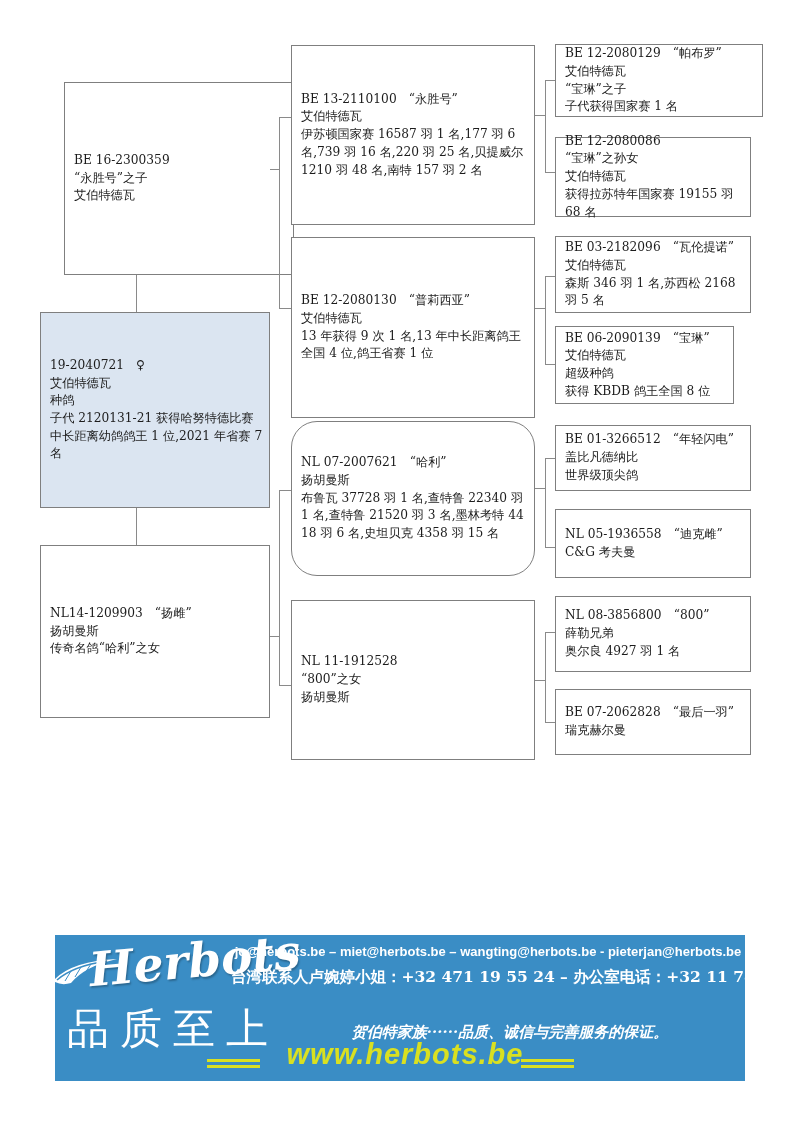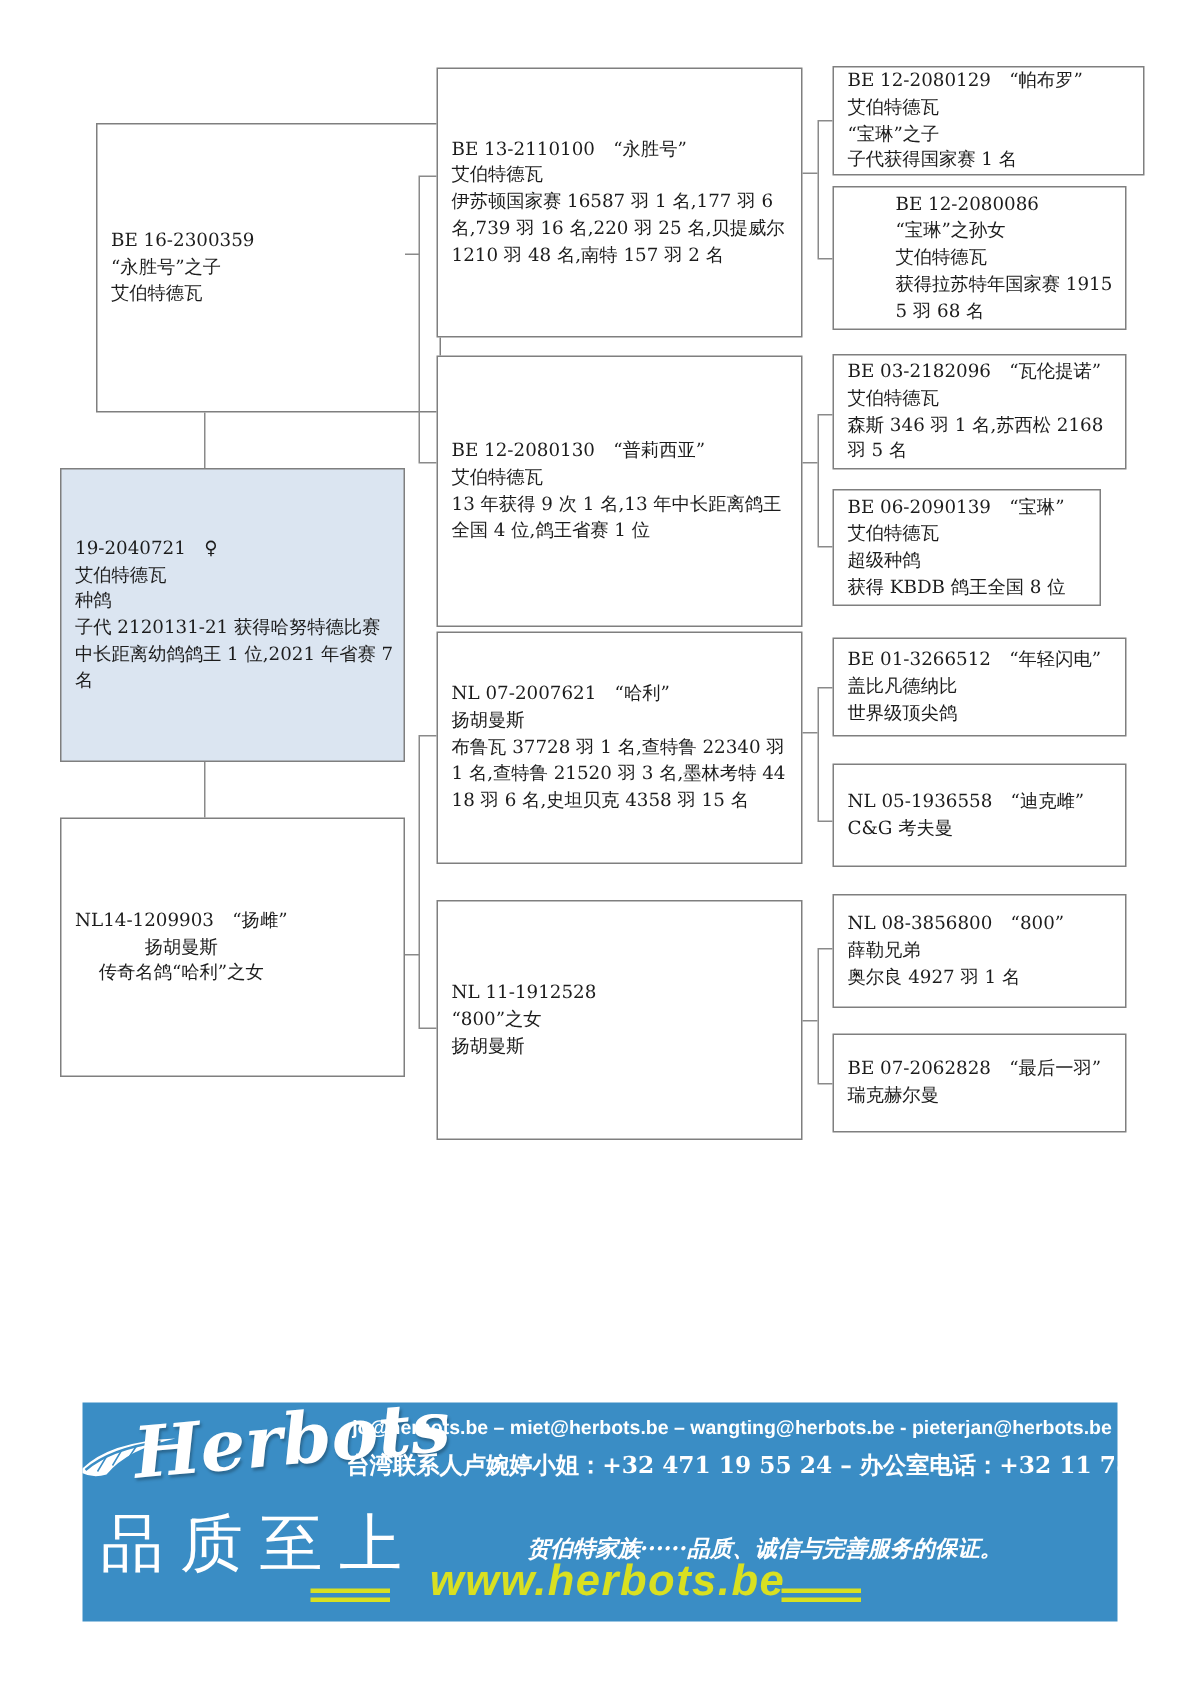--- a/index.html
+++ b/index.html
@@ -73,54 +73,54 @@
     <div class="txt">BE 16-2300359
 “永胜号”之子
 艾伯特德瓦</div>
   </div>
   <div class="box hl" style="left:40px;top:312px;width:230px;height:196px;">
     <div class="txt">19-2040721　♀
 艾伯特德瓦
 种鸽
 子代 2120131-21 获得哈努特德比赛中长距离幼鸽鸽王 1 位,2021 年省赛 7 名</div>
   </div>
-  <div class="box" style="left:40px;top:545px;width:230px;height:173px;text-align:center;">
+  <div class="box" style="left:40px;top:545px;width:230px;height:173px;">
     <div class="txt">NL14-1209903　“扬雌”
 扬胡曼斯
 传奇名鸽“哈利”之女</div>
   </div>
 
   <div class="box" style="left:291px;top:45px;width:244px;height:180px;">
     <div class="txt">BE 13-2110100　“永胜号”
 艾伯特德瓦
 伊苏顿国家赛 16587 羽 1 名,177 羽 6 名,739 羽 16 名,220 羽 25 名,贝提威尔 1210 羽 48 名,南特 157 羽 2 名</div>
   </div>
   <div class="box" style="left:291px;top:237px;width:244px;height:181px;">
     <div class="txt">BE 12-2080130　“普莉西亚”
 艾伯特德瓦
 13 年获得 9 次 1 名,13 年中长距离鸽王全国 4 位,鸽王省赛 1 位</div>
   </div>
-  <div class="box" style="left:291px;top:421px;width:244px;height:155px;">
+  <div class="box" style="left:291px;top:421px;width:244px;height:155px;border-radius:26px;">
     <div class="txt">NL 07-2007621　“哈利”
 扬胡曼斯
 布鲁瓦 37728 羽 1 名,查特鲁 22340 羽 1 名,查特鲁 21520 羽 3 名,墨林考特 4418 羽 6 名,史坦贝克 4358 羽 15 名</div>
   </div>
   <div class="box" style="left:291px;top:600px;width:244px;height:160px;">
     <div class="txt">NL 11-1912528
 “800”之女
 扬胡曼斯</div>
   </div>
 
   <div class="box" style="left:555px;top:44px;width:208px;height:73px;">
     <div class="txt">BE 12-2080129　“帕布罗”
 艾伯特德瓦
 “宝琳”之子
 子代获得国家赛 1 名</div>
   </div>
-  <div class="box" style="left:555px;top:124px;width:196px;height:96px;padding-left:32px;">
+  <div class="box" style="left:555px;top:137px;width:196px;height:80px;">
     <div class="txt">BE 12-2080086
 “宝琳”之孙女
 艾伯特德瓦
 获得拉苏特年国家赛 19155 羽 68 名</div>
   </div>
   <div class="box" style="left:555px;top:236px;width:196px;height:77px;">
     <div class="txt">BE 03-2182096　“瓦伦提诺”
 艾伯特德瓦
 森斯 346 羽 1 名,苏西松 2168 羽 5 名</div>
   </div>

